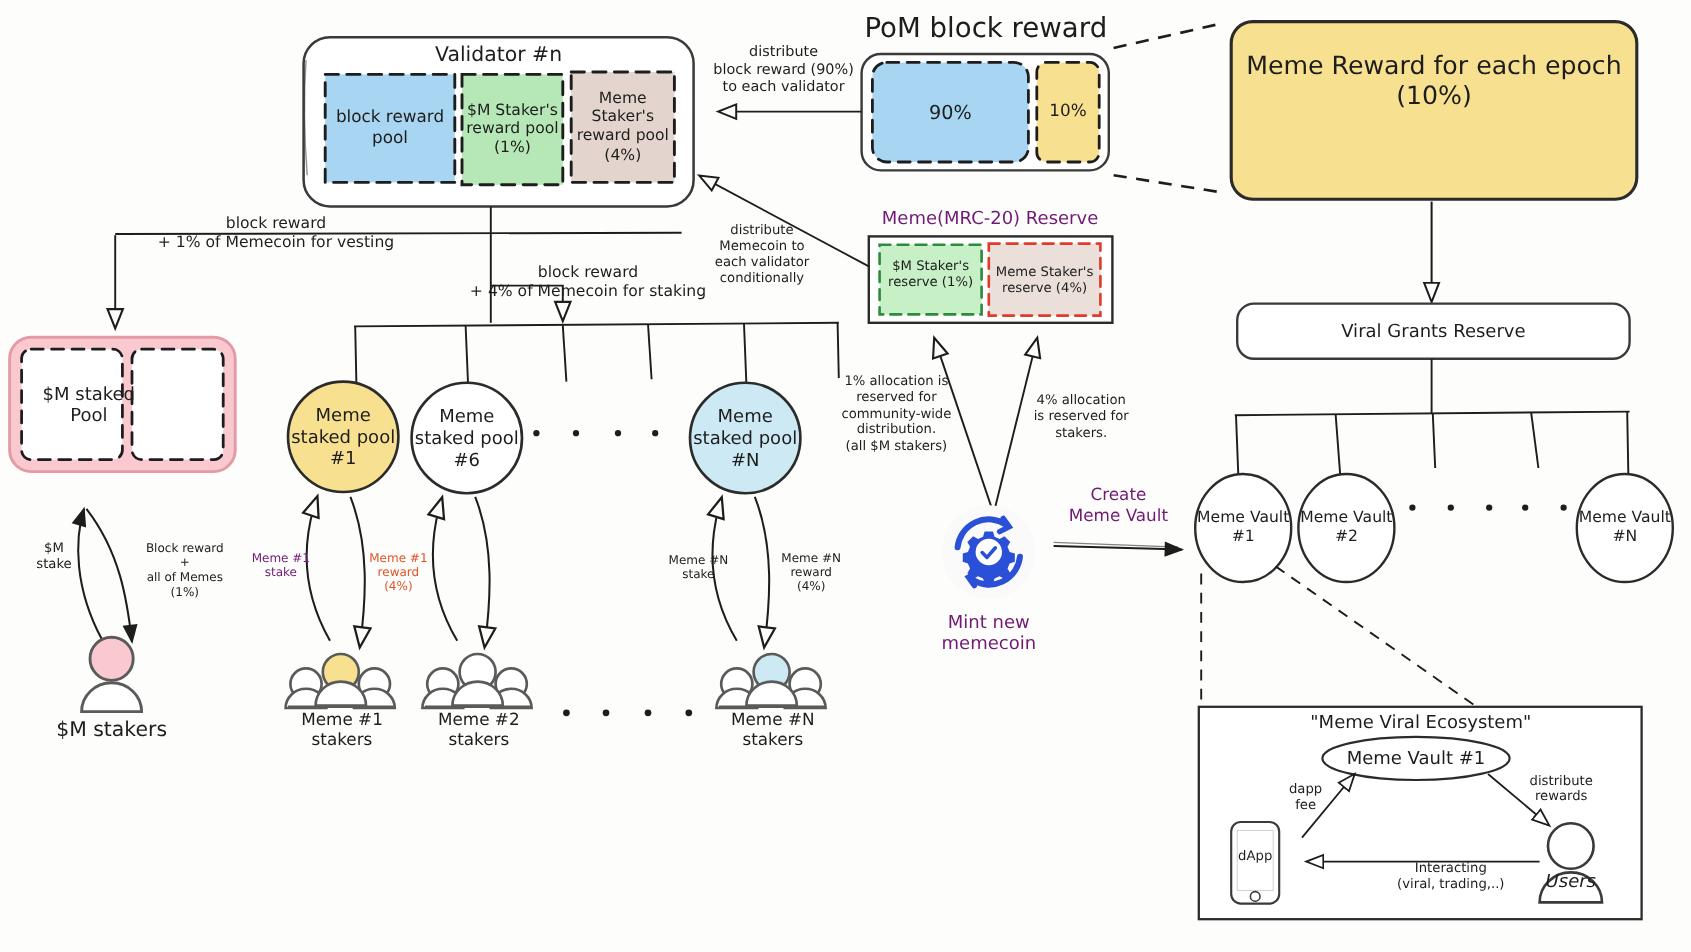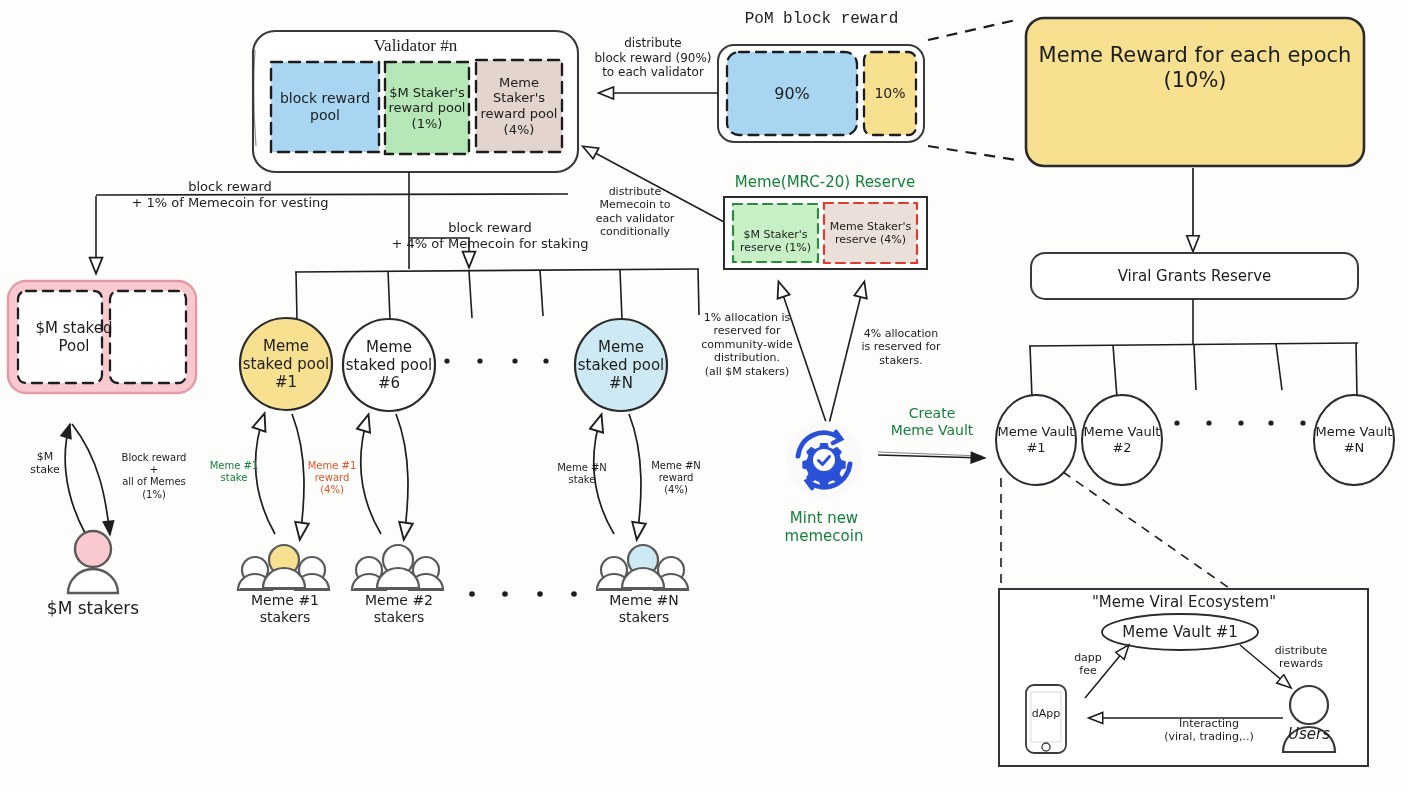--- a/index.html
+++ b/index.html
@@ -17,31 +17,31 @@
   .lbl{
     position:absolute;
     font-family:"DejaVu Sans", sans-serif;
     text-align:center;
     line-height:1.22;
     white-space:pre-line;
     color:#1d1d1d;
     pointer-events:none;
   }
   .box-txt{position:absolute;display:flex;align-items:center;justify-content:center;text-align:center;line-height:1.2;}
-  .orange{color:#15803d;}
+  .orange{color:#701a75;}
   .red-o{color:#e0542a;}
   .t10{font-size:10px;}
   .t11{font-size:11px;}
   .t12{font-size:12px;}
   .t13{font-size:13px;}
   .t14{font-size:14px;}
   .t15{font-size:15px;}
   .t16{font-size:16px;border-radius:30px;}
   .t17{font-size:17px;}
-  .t19{font-size:16px;font-family:Liberation Mono, monospace;}
+  .t19{font-size:23px;}
   .t21{font-size:21px;}
 </style>
 </head>
 <body>
 
 <div id="stage">
 
 <svg id="svgroot" viewBox="0 0 1409 793">
   <defs>
     <marker id="ah-open" markerWidth="14" markerHeight="14" refX="10" refY="5" orient="auto">
@@ -236,21 +236,21 @@
       <path d="M-3.5,-17 h7 l1.3,4.3 4.2,1.8 4-2.3 4.9,4.9 -2.3,4 1.8,4.2 4.3,1.3 v7 l-4.3,1.3 -1.8,4.2 2.3,4 -4.9,4.9 -4,-2.3 -4.2,1.8 -1.3,4.3 h-7 l-1.3,-4.3 -4.2,-1.8 -4,2.3 -4.9,-4.9 2.3,-4 -1.8,-4.2 -4.3,-1.3 v-7 l4.3,-1.3 1.8,-4.2 -2.3,-4 4.9,-4.9 4,2.3 4.2,-1.8 z"></path>
     </g>
     <circle cx="824" cy="460" r="11" fill="#ffffff"></circle>
     <path d="M818.5,460.5 L822.5,464.5 L829.5,456.5" fill="none" stroke="#2b50d8" stroke-width="3" stroke-linecap="round" stroke-linejoin="round"></path>
   </g>
 
   <path d="M878,455 L985,458" fill="none" stroke="#1d1d1d" stroke-width="1.7" marker-end="url(#ah-solid)"></path>
   <path d="M878,452 L982,456" fill="none" stroke="#1d1d1d" stroke-width="1" opacity=".55"></path>
 </svg>
 
-<div class="lbl t17" style="left:253px;top:36px;width:325px;font-family:Liberation Serif, serif;">Validator #n</div>
+<div class="lbl t17" style="left:253px;top:36px;width:325px;">Validator #n</div>
 <div class="box-txt t14" style="left:271px;top:62px;width:108px;height:90px;">block reward
 pool</div>
 <div class="box-txt t13" style="left:385px;top:62px;width:84px;height:92px;">$M
 Staker's
 reward
 pool (1%)</div>
 <div class="box-txt t13" style="left:476px;top:60px;width:86px;height:92px;">Meme
 Staker's
 reward
 pool (4%)</div>
@@ -259,21 +259,21 @@
 <div class="box-txt t16" style="left:727px;top:52px;width:130px;height:83px;">90%</div>
 <div class="box-txt t14" style="left:864px;top:52px;width:52px;height:83px;">10%</div>
 
 <div class="box-txt t21" style="left:1026px;top:4px;width:338px;height:128px;border-radius:30px;">Meme Reward
 for each epoch
 (10%)</div>
 
 <div class="box-txt t15" style="left:1031px;top:253px;width:327px;height:46px;">Viral Grants Reserve</div>
 
 <div class="lbl t15 orange" style="left:700px;top:173px;width:250px;">Meme(MRC-20) Reserve</div>
-<div class="box-txt t11" style="left:733px;top:204px;width:85px;height:48px;margin-top:13px;">$M
+<div class="box-txt t11" style="left:733px;top:204px;width:85px;height:48px;">$M
 Staker's
 reserve (1%)</div>
 <div class="box-txt t11" style="left:824px;top:203px;width:93px;height:60px;">Meme
 Staker's
 reserve (4%)</div>
 
 <div class="box-txt t15" style="left:32px;top:291px;width:84px;height:92px;">$M staked
 Pool</div>
 
 <div class="box-txt t15" style="left:240px;top:318px;width:92px;height:92px;">Meme

